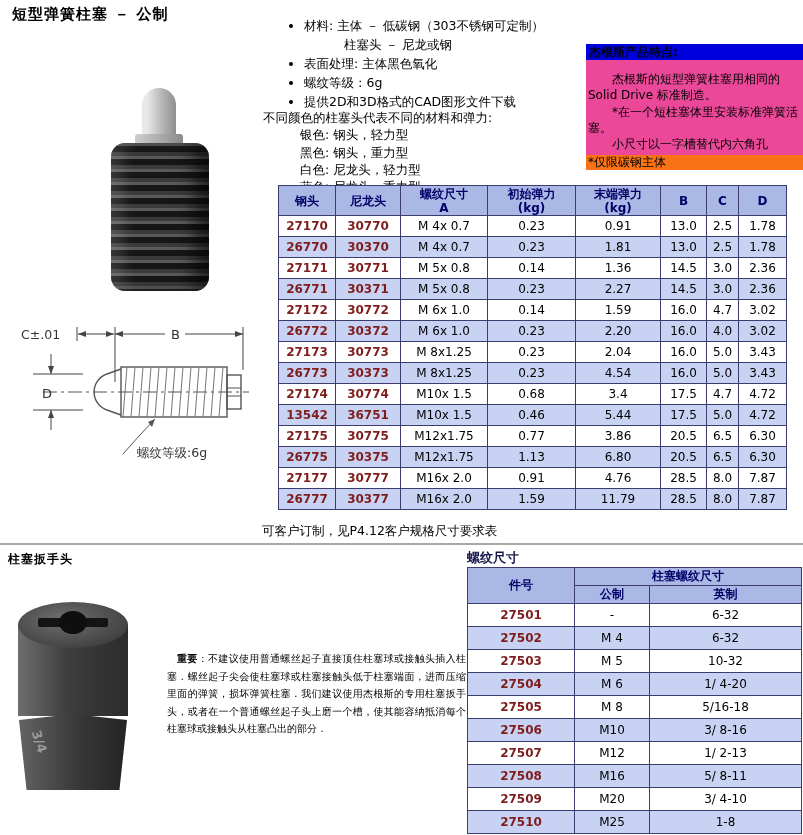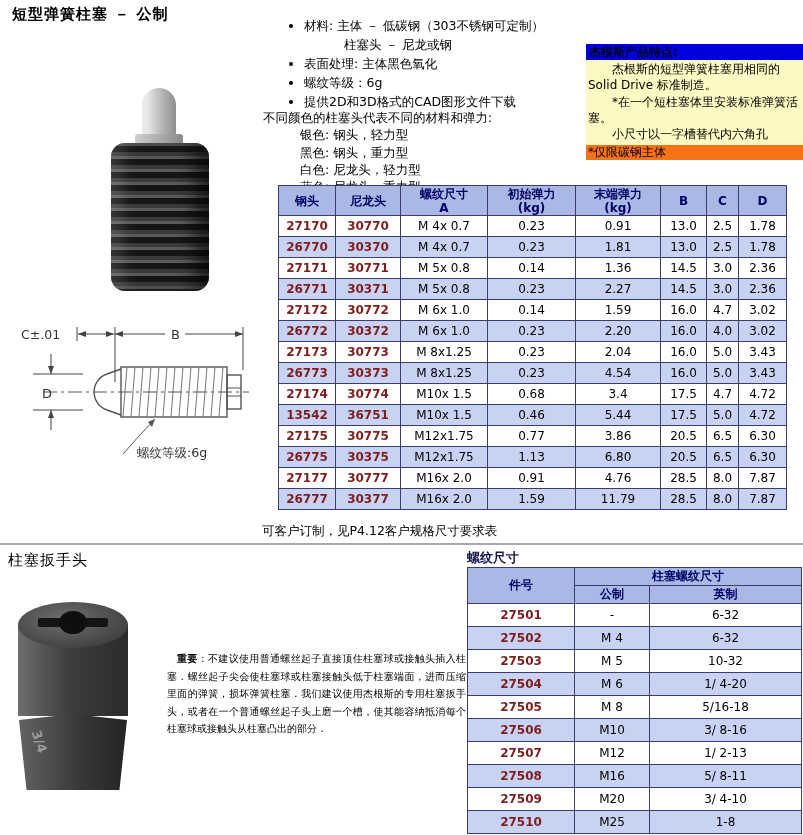--- a/index.html
+++ b/index.html
@@ -13,21 +13,21 @@
   .bullets ul{margin:0;padding-left:16px;}
   .bullets .sub{padding-left:3.2em;list-style:none;}
 
   
   .colors{position:absolute;left:263px;top:109px;font-size:12.5px;line-height:17.3px;}
   .colors .items{margin-left:37px;}
 
   
   .fbox{position:absolute;left:586px;top:44px;width:217px;font-size:12px;}
   .fbox-h{background:#0000dd;color:#000014;font-weight:bold;padding:1px 3px;line-height:14px;}
-  .fbox-b{background:#fef9c3;padding:1px 2px 3px 2px;line-height:16.3px;}
+  .fbox-b{background:#ec4899;padding:11px 2px 3px 2px;line-height:16.3px;}
   .fbox-b div{text-indent:2em;}
   .fbox-f{padding:0 2px;line-height:15px;background:#f97316;}
 
   
   .photo{position:absolute;}
   .plunger{left:108px;top:88px;width:104px;height:206px;}
   .plunger .pin{position:absolute;left:34px;top:0;width:34px;height:52px;border-radius:17px 17px 3px 3px;
     background:linear-gradient(90deg,#e8e8e8 15%,#b5b5b5 60%,#8e8e8e);}
   .plunger .pin-base{position:absolute;left:27px;top:46px;width:48px;height:11px;border-radius:3px;
     background:linear-gradient(90deg,#cfcfcf,#8a8a8a);}
@@ -44,21 +44,21 @@
   .wrench .w-slot{position:absolute;left:20px;top:16px;width:70px;height:9px;border-radius:2px;background:#141414;}
   .wrench .w-hole{position:absolute;left:41px;top:9px;width:28px;height:23px;border-radius:50%;background:#0f0f0f;}
   .wrench .w-hex{position:absolute;left:1px;top:112px;width:108px;height:76px;
     clip-path:polygon(0 8%,50% 0,100% 8%,93% 100%,7% 100%);
     background:linear-gradient(90deg,#636363,#383838 55%,#242424);}
   .wrench .w-mark{position:absolute;left:10px;top:132px;color:#9a9a9a;font-size:13px;font-weight:bold;
     transform:rotate(72deg);}
 
   
   .sep{position:absolute;left:0;top:543px;width:803px;height:2px;background:#a8a8a8;}
-  .h2{position:absolute;left:8px;top:551px;font-size:15px;font-weight:normal;letter-spacing:1px;}
+  .h2{position:absolute;left:8px;top:551px;font-size:12px;font-weight:bold;letter-spacing:1px;}
 
   
   .imp{position:absolute;left:167px;top:650px;width:299px;font-size:10px;line-height:17.6px;
     text-align:justify;text-indent:1em;}
   .imp b{font-weight:bold;}
 
   
   table.tbl{border-collapse:collapse;table-layout:fixed;font-size:12px;position:absolute;}
   .tbl th,.tbl td{border:1px solid #3c3c6e;text-align:center;padding:0;overflow:hidden;white-space:nowrap;}
   .tbl thead th{background:#aab8e6;color:#000066;font-weight:bold;}

